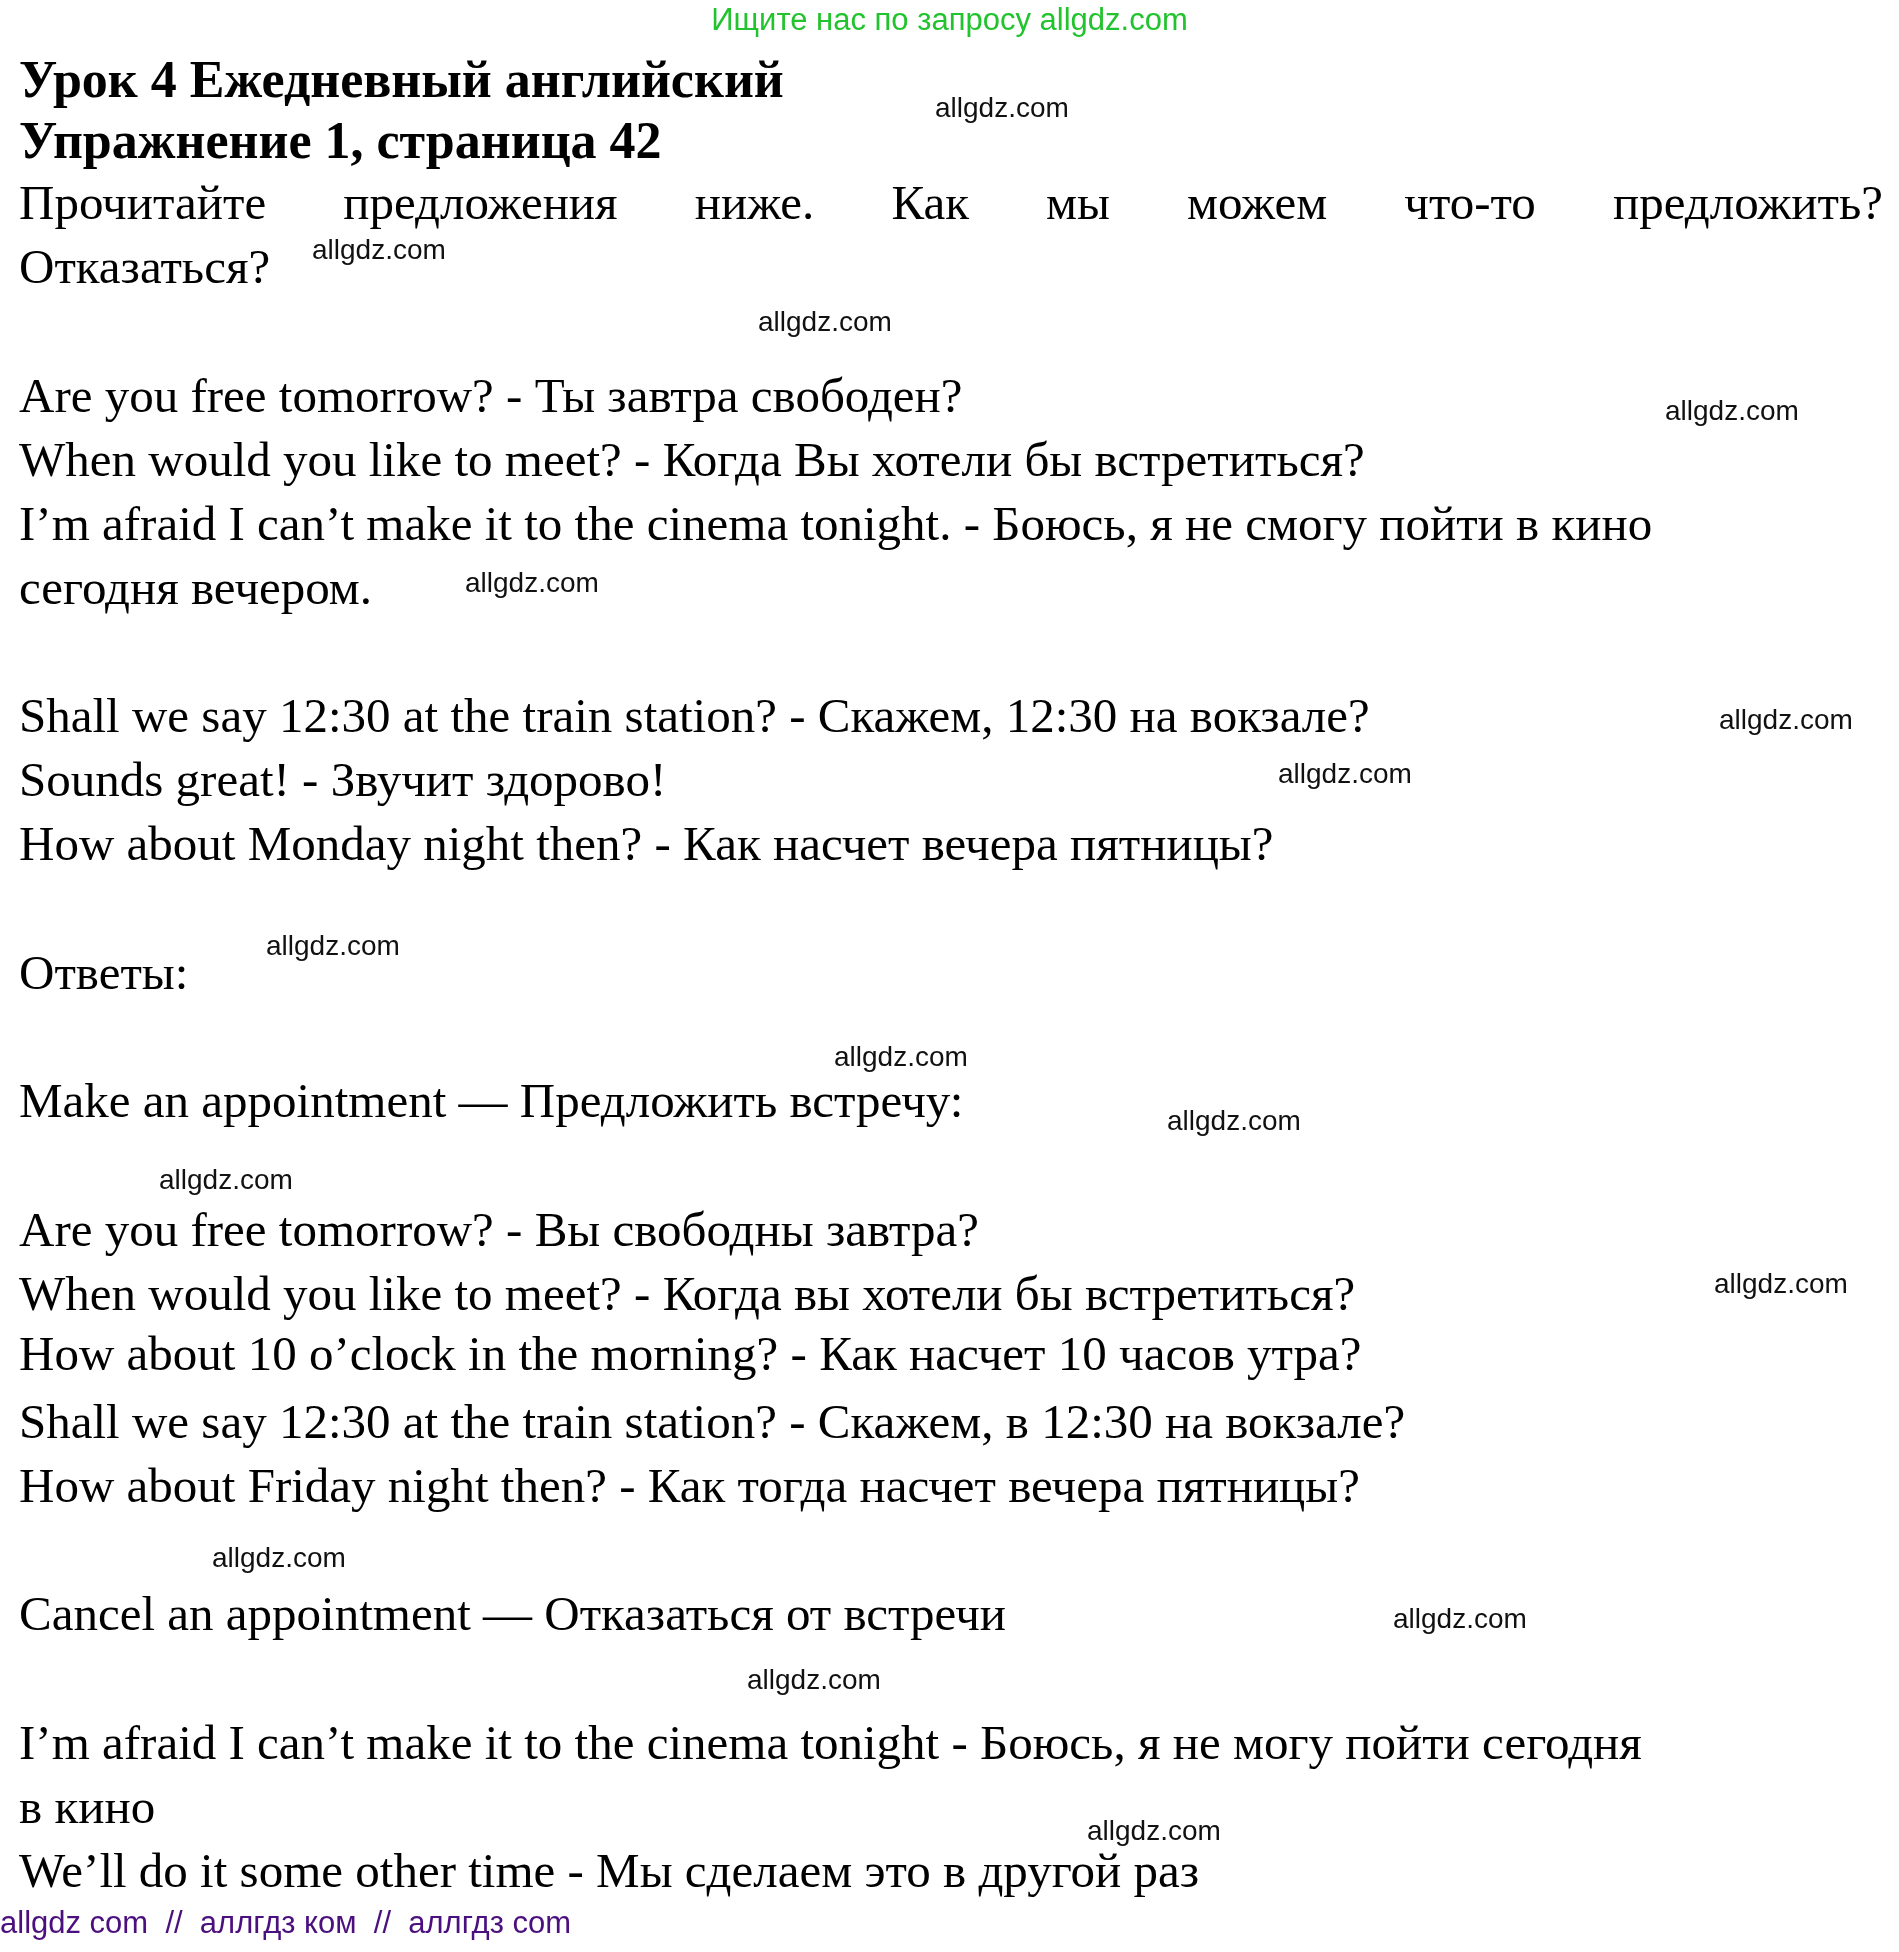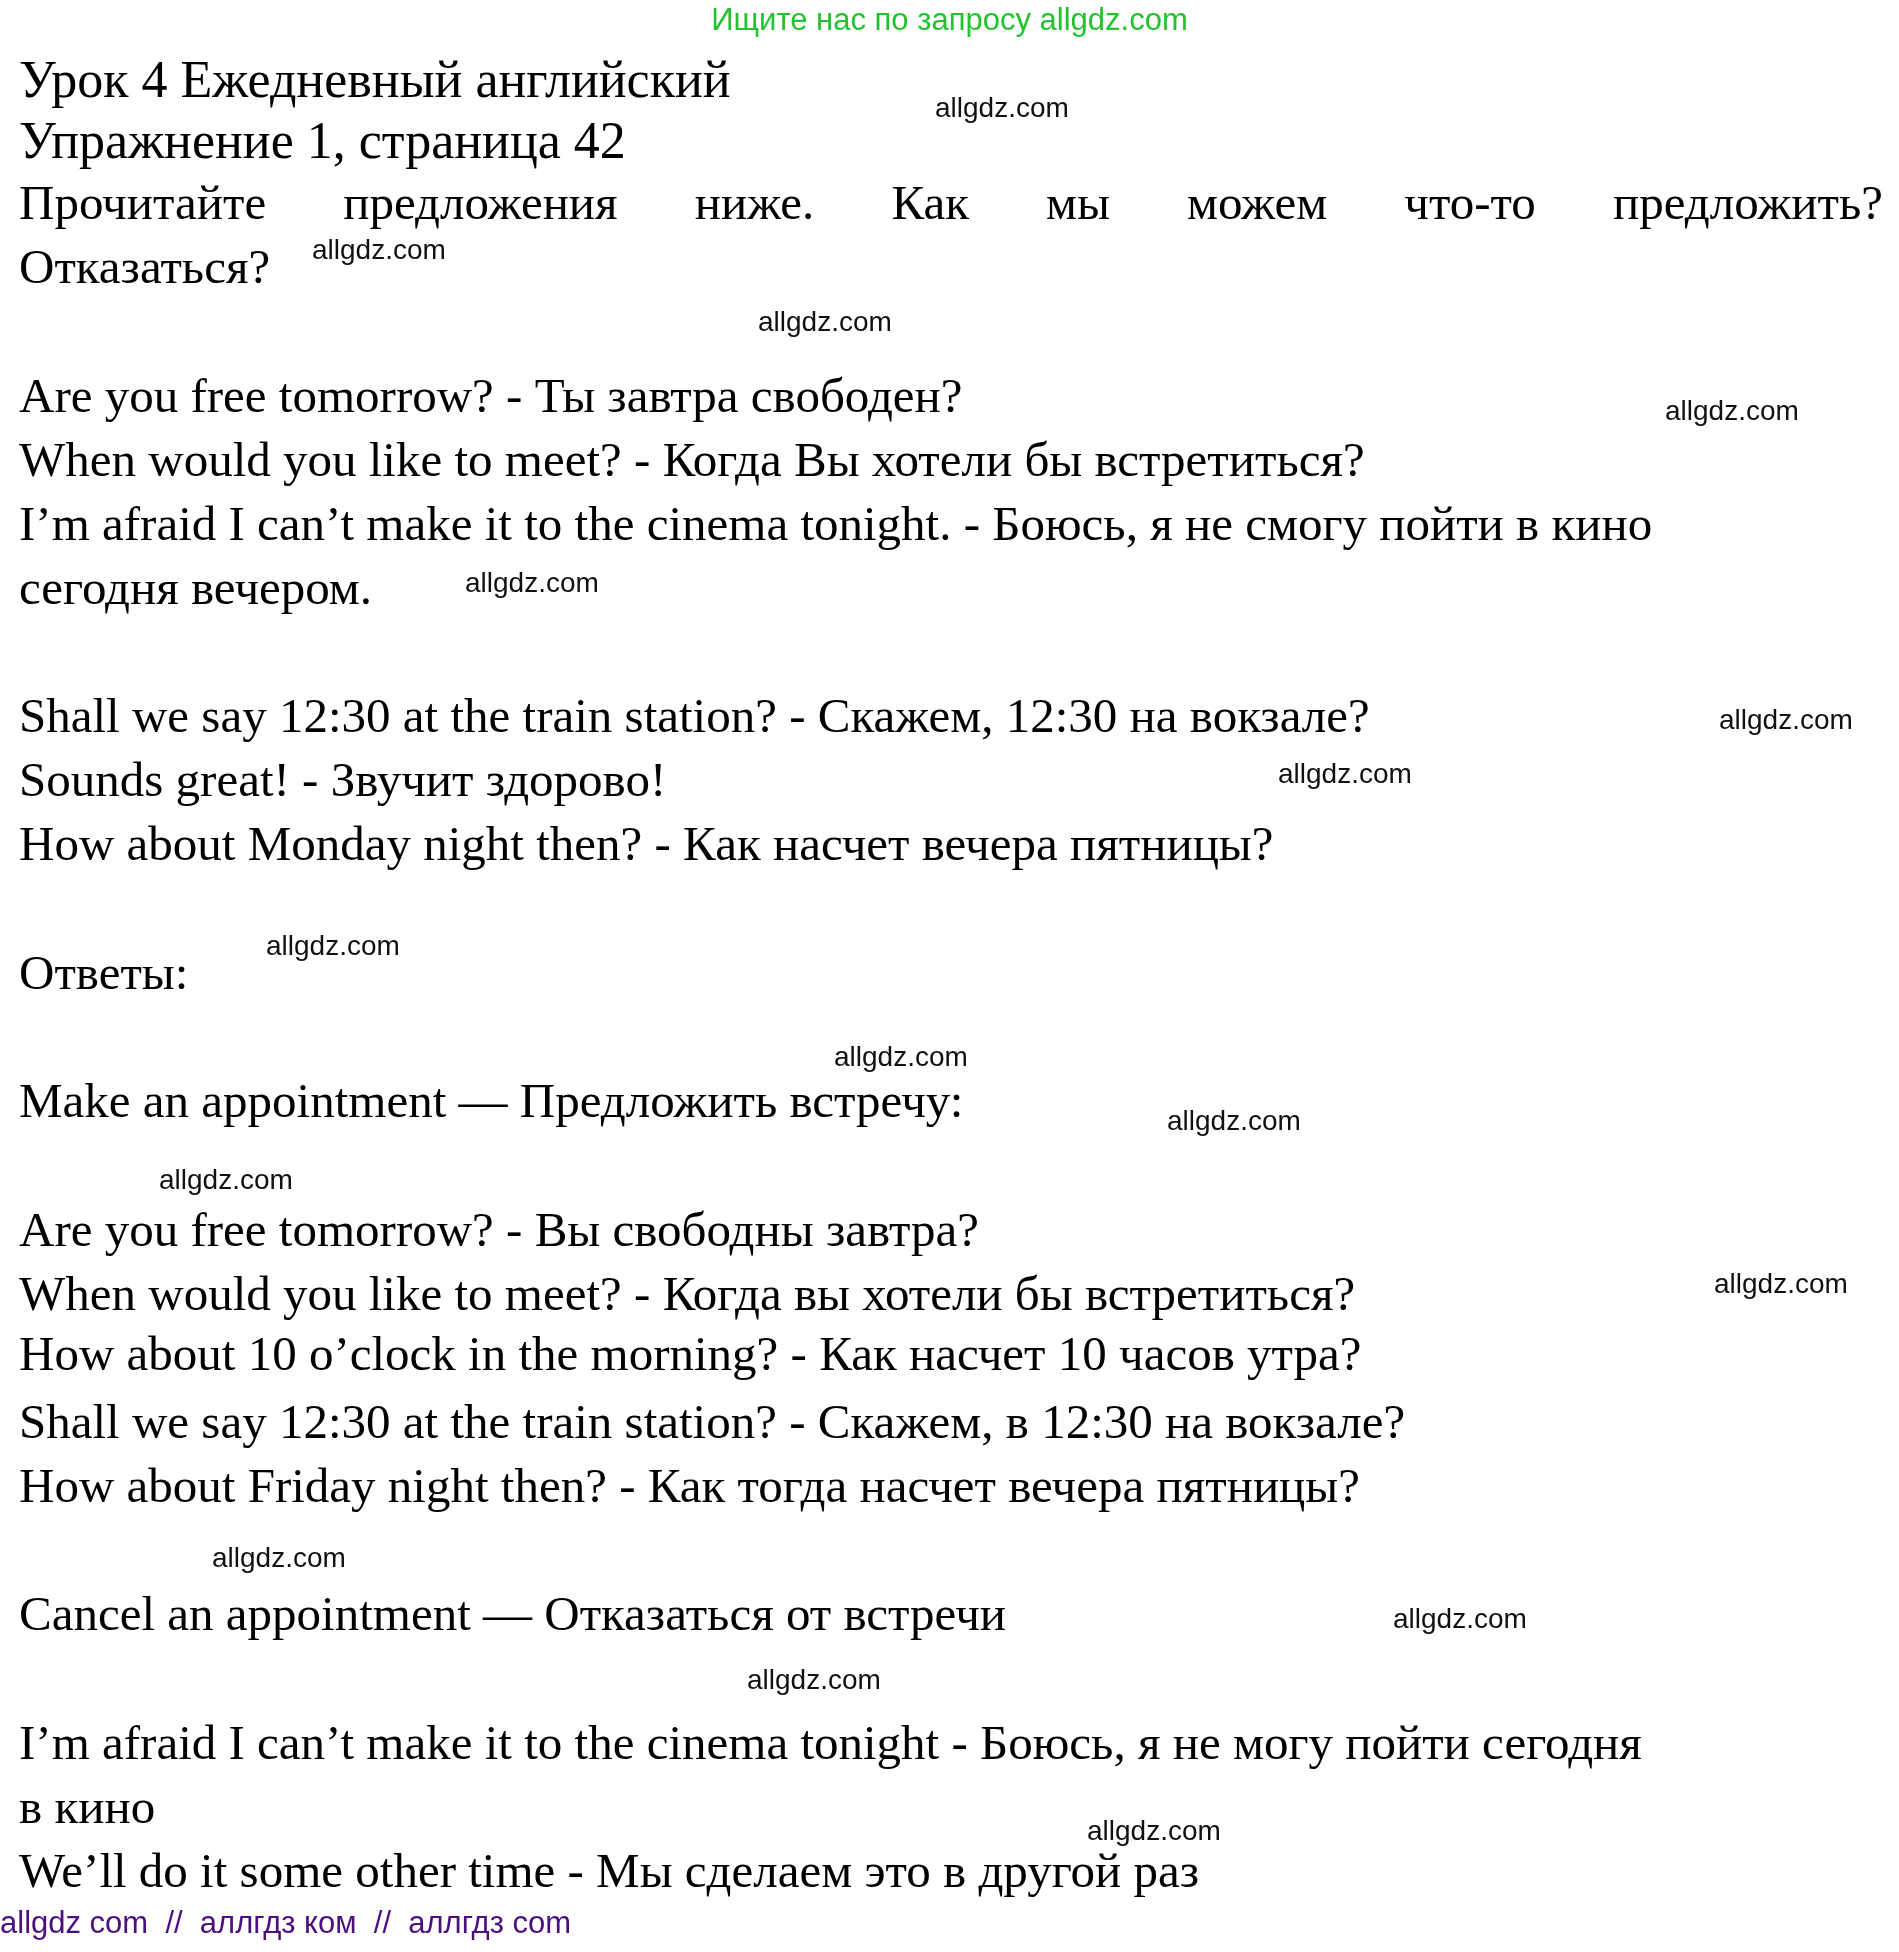--- a/index.html
+++ b/index.html
@@ -4,21 +4,21 @@
 <style>
   html, body { margin: 0; padding: 0; background: #ffffff; }
   body { width: 1899px; height: 1953px; position: relative; overflow: hidden; }
   .page { position: absolute; left: 0; top: 0; width: 1899px; height: 1953px; border-radius: 27px; }
   .top-banner {
     position: absolute; left: 0; width: 1899px; top: 1.9px; text-align: center;
     font-family: "Liberation Sans", sans-serif; font-size: 31px; color: #22c32e;
   }
   .title {
     position: absolute; left: 19px; font-family: "Liberation Serif", serif;
-    font-weight: normal; font-size: 52px; color: #000; white-space: nowrap;
+    font-weight: bold; font-size: 52px; color: #000; white-space: nowrap;
   }
   .line {
     position: absolute; left: 19px; font-family: "Liberation Serif", serif;
     font-size: 49px; color: #000; white-space: nowrap;
   }
   .justify-line { width: 1864px; text-align: justify; text-align-last: justify; }
   .wm {
     position: absolute; font-family: Liberation Sans, sans-serif;
     font-size: 28px; color: #111; white-space: nowrap;
   }

